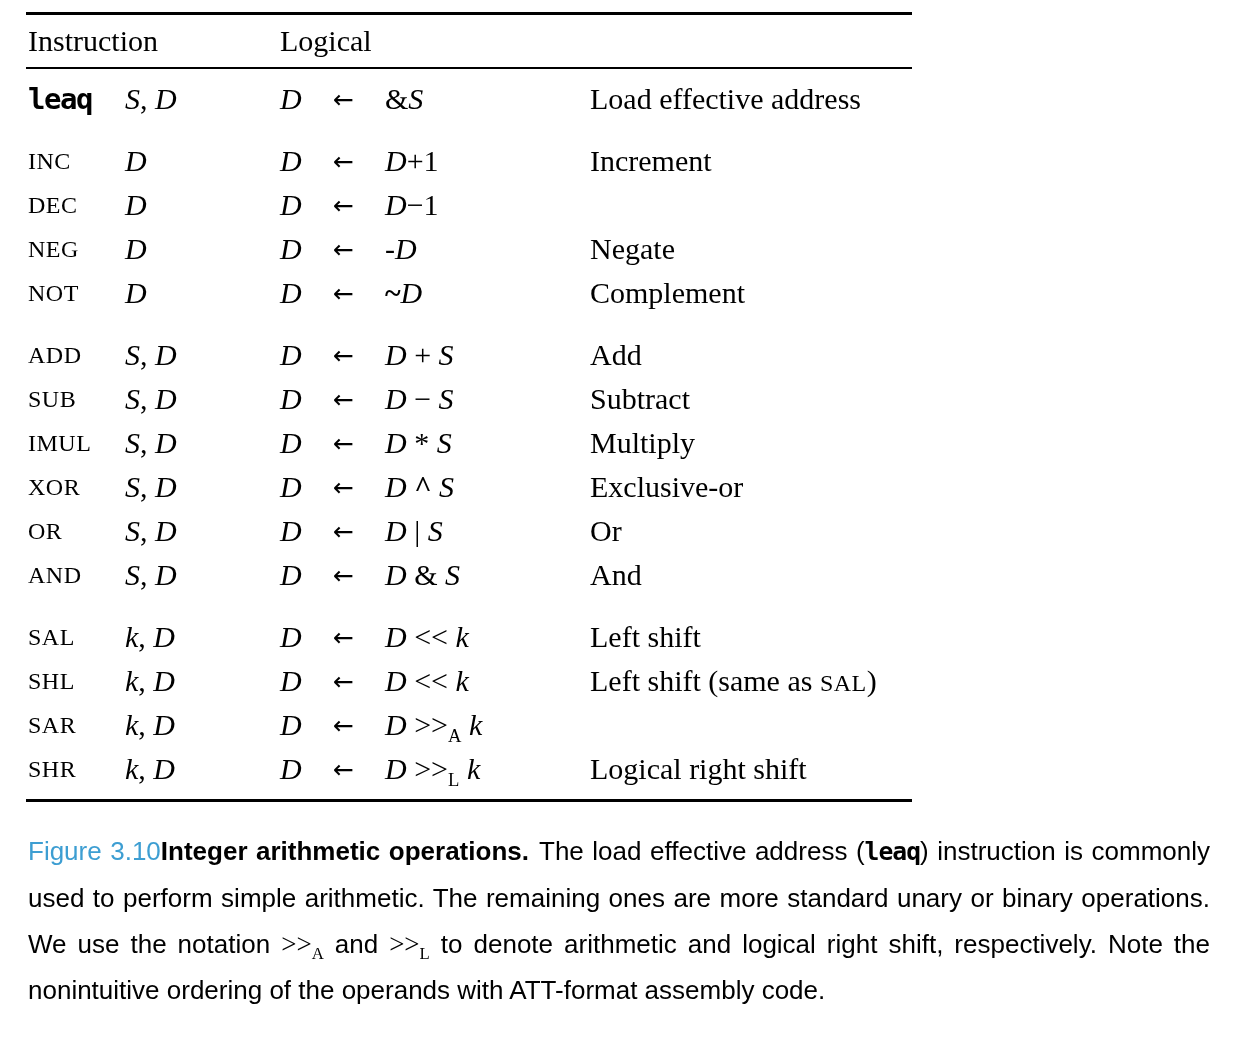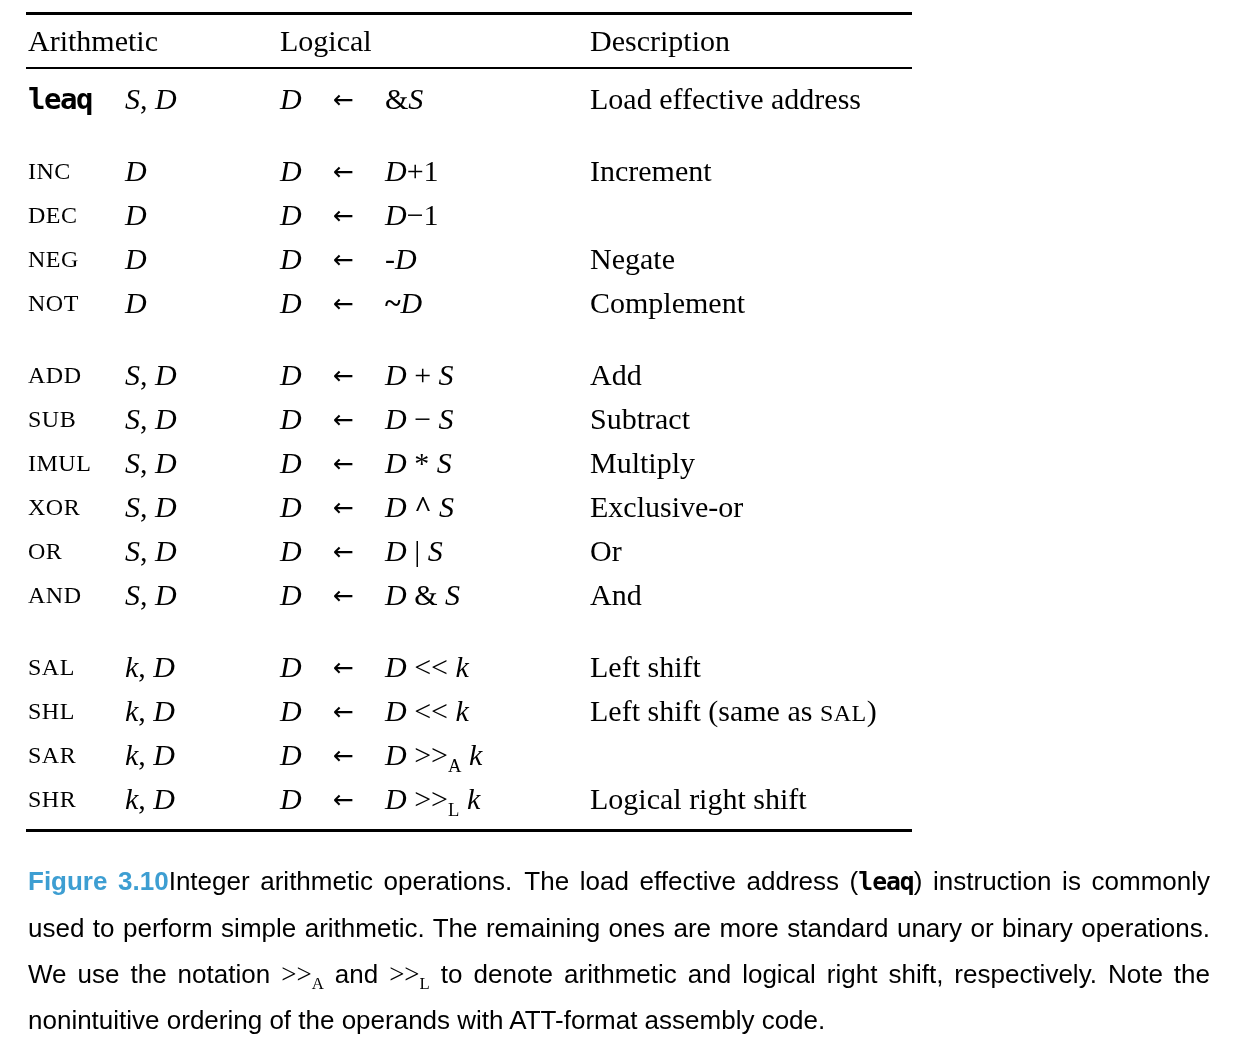--- a/index.html
+++ b/index.html
@@ -13,21 +13,21 @@
 
   
   .table-wrap { margin: 12px 0 0 26px; width: 886px; }
   .rule { height: 2.5px; background: var(--ink); }
   .header-row {
     display: grid; grid-template-columns: 252px 310px 1fr;
     height: 52px; align-items: center; padding-left: 2px;
     font-size: 30px;
   }
   #table-body { padding-bottom: 8px; }
-  .group { margin-top: 28px; }
+  .group { margin-top: 18px; }
   .group:first-child { margin-top: 8px; }
   .row {
     display: grid; grid-template-columns: 97px 155px 310px 1fr;
     height: 44px; align-items: center; padding-left: 2px;
     font-size: 30px;
   }
   .mnemonic { font-size: 24px; letter-spacing: 0.5px; }
   .code-mnemonic {
     font-family: "DejaVu Sans Mono", monospace;
     font-weight: bold; font-size: 29px; letter-spacing: -1.5px;
@@ -38,37 +38,36 @@
   .rhs b { font-weight: bold; }
   sub { font-size: 0.62em; line-height: 0; }
   .sc { font-size: 0.8em; letter-spacing: 0.5px; }
 
   
   .caption {
     width: 1182px; margin: 26px 0 0 28px;
     font-family: "Liberation Sans", sans-serif;
     font-size: 26px; line-height: 46px; text-align: justify;
   }
-  .fig-label { color: var(--accent); font-weight: bold; margin-right: 0; }
-  .fig-title { font-weight: normal; margin-right: 2px; }
+  .fig-label { color: var(--accent); font-weight: normal; margin-right: 0; }
+  .fig-title { font-weight: bold; margin-right: 2px; }
   .code {
     font-family: "DejaVu Sans Mono", monospace;
     font-weight: bold; font-size: 0.95em; letter-spacing: -1px;
   }
   .cap-math { font-family: "Liberation Serif", serif; font-size: 27px; }
 </style>
 </head>
 <body>
 
 <div class="table-wrap">
   <div class="rule"></div>
   <div class="header-row">
-    <span>Arithmetic</span>
+    <span>Instruction</span>
     <span>Logical</span>
-    <span>Description</span>
   </div>
   <div class="rule"></div>
   <div id="table-body">
       <div class="group">
         <div class="row">
     <span class="mnemonic code-mnemonic">leaq</span>
     <span class="operands"><i>S</i>, <i>D</i></span>
     <span class="effect">
       <span class="lhs"><i>D</i></span>
       <span class="arrow">←</span>

